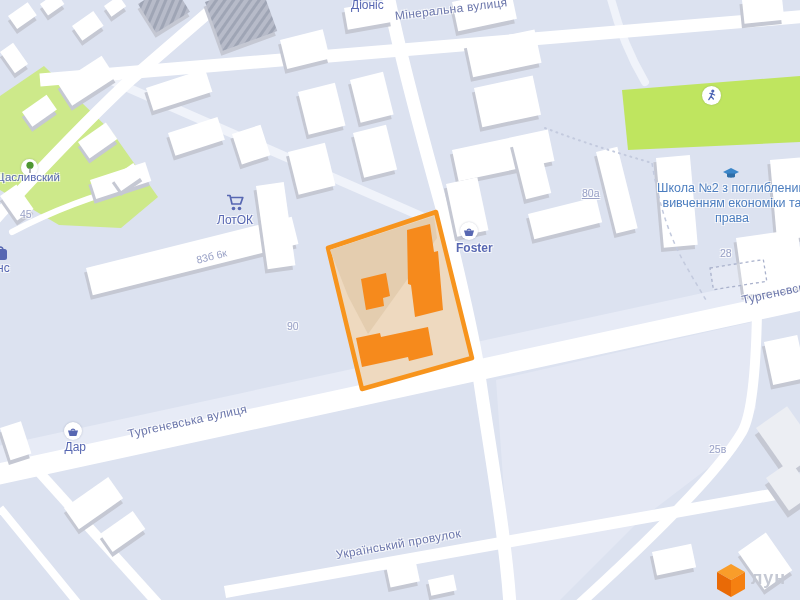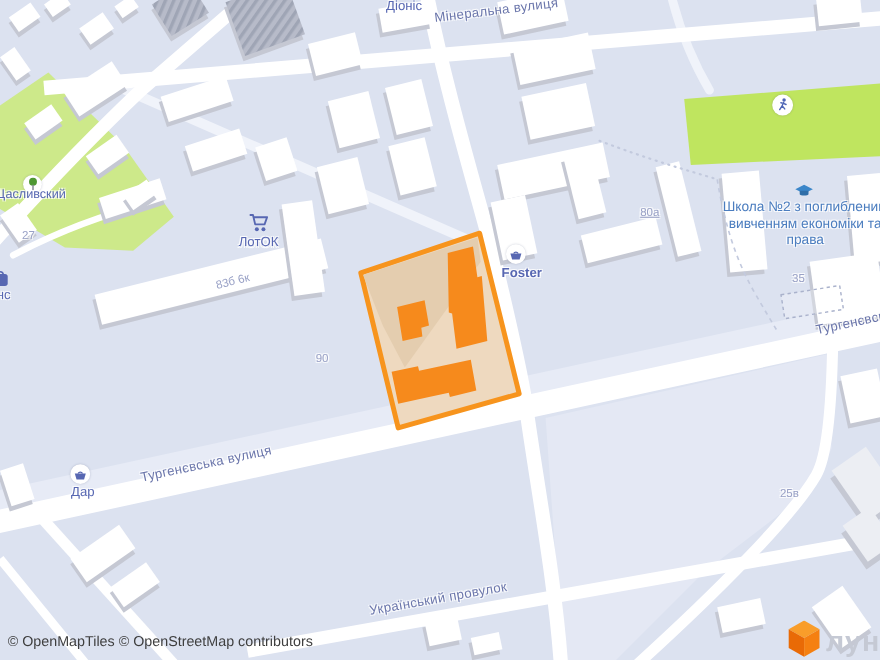--- a/index.html
+++ b/index.html
@@ -11,21 +11,21 @@
   .label{position:absolute;white-space:nowrap;
     text-shadow:1px 1px 0 rgba(255,255,255,.75),-1px -1px 0 rgba(255,255,255,.75),
                 1px -1px 0 rgba(255,255,255,.75),-1px 1px 0 rgba(255,255,255,.75);}
   .street{color:#6b76ab;font-size:12px;letter-spacing:.3px;transform-origin:left center;}
   .poi{color:#5767b2;font-size:12px;}
   .housenum{color:#99a1c6;font-size:10.5px;}
   .badge{position:absolute;width:18px;height:18px;background:#fff;border-radius:50%;
          box-shadow:0 0 2px rgba(40,50,90,.25);display:flex;align-items:center;justify-content:center;}
   .school-label{color:#4b7dbf;font-size:12.5px;width:152px;text-align:center;line-height:1.18;white-space:normal;}
   .attribution{position:absolute;left:7px;top:575px;font-size:13px;color:#3e3e3e;text-shadow:none;}
-  .lun-text{position:absolute;left:751px;top:568px;font-size:26px;font-weight:bold;color:#c5c9d4;
+  .lun-text{position:absolute;left:751px;top:568px;font-size:18px;font-weight:bold;color:#c5c9d4;
             letter-spacing:1px;text-shadow:none;}
 </style>
 </head>
 <body>
 
 <div id="map">
 
   <svg id="geo" width="800" height="600" viewBox="0 0 800 600">
     <defs>
       <pattern id="stripes" width="7" height="7" patternUnits="userSpaceOnUse" patternTransform="rotate(55)">
@@ -331,28 +331,27 @@
   <div class="label street" style="left:336px;top:548px;transform:rotate(-10deg);">Український провулок</div>
 
   <div class="label poi" style="left:351px;top:-2px;">Діоніс</div>
   <div class="label poi" style="left:-6px;top:171px;font-size:11.5px;">Щасливский</div>
   <div class="label poi" style="left:217px;top:213px;">ЛотОК</div>
   <div class="label poi" style="left:456px;top:241px;font-weight:bold;">Foster</div>
   <div class="label poi" style="left:60px;top:440px;width:26px;text-align:right;">Дар</div>
   <div class="label poi school-label" style="left:656px;top:181px;">Школа №2 з поглибленим вивченням економіки та права</div>
   <div class="label poi" style="left:-3px;top:261px;">нс</div>
 
-  <div class="label housenum" style="left:20px;top:208px;">27</div>
+  <div class="label housenum" style="left:20px;top:208px;">45</div>
   <div class="label housenum" style="left:196px;top:250px;transform:rotate(-14deg);">83б 6к</div>
   <div class="label housenum" style="left:287px;top:320px;">90</div>
   <div class="label housenum" style="left:582px;top:187px;text-decoration:underline;">80а</div>
-  <div class="label housenum" style="left:720px;top:247px;">35</div>
+  <div class="label housenum" style="left:720px;top:247px;">28</div>
   <div class="label housenum" style="left:698px;top:443px;margin-left:11px;">25в</div>
 
-  <div class="label attribution">© OpenMapTiles © OpenStreetMap contributors</div>
 
   <div>
     <svg style="position:absolute;left:716px;top:564px;" width="30" height="34">
       <polygon points="15,0 29,8 15,16 1,8" fill="#f99d2a"></polygon>
       <polygon points="1,8 15,16 15,33 1,25" fill="#e96a06"></polygon>
       <polygon points="15,16 29,8 29,25 15,33" fill="#f58011"></polygon>
     </svg>
     <div class="lun-text">лун</div>
   </div>
 

